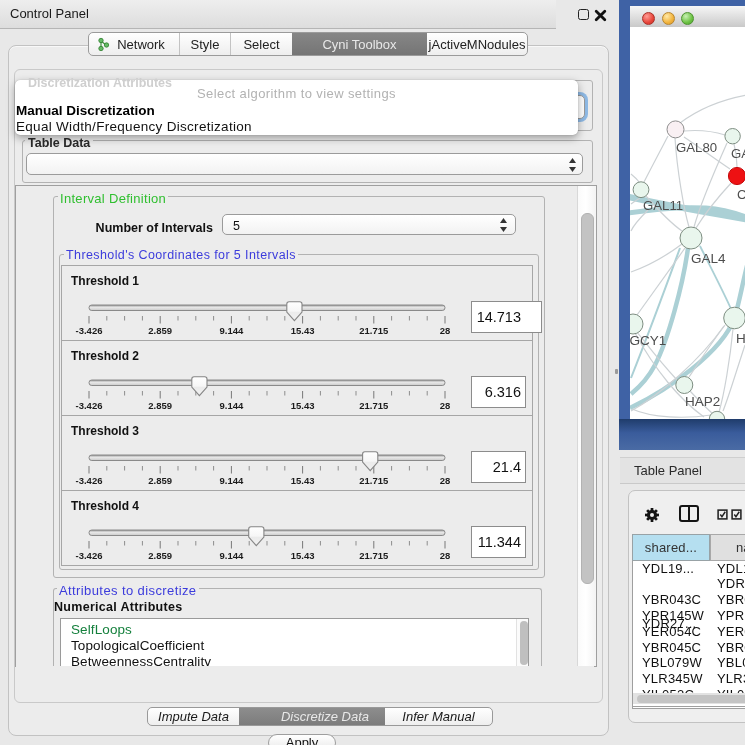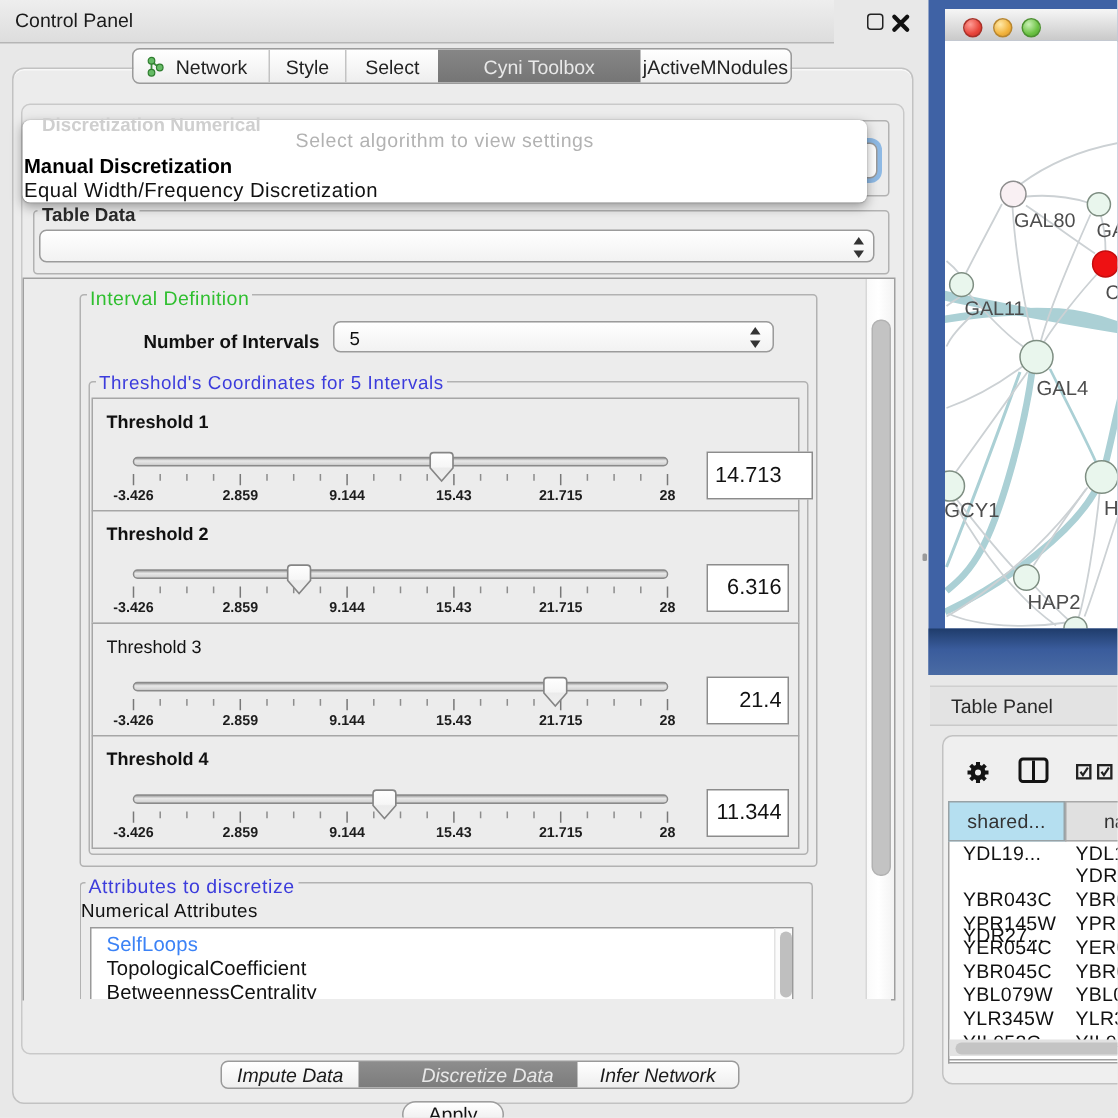--- a/index.html
+++ b/index.html
@@ -162,21 +162,21 @@
 </svg>
 <span style="position:absolute;left:-3.0px;top:58.5px;width:60px;text-align:center;font-size:9.5px;font-weight:bold;color:#1c1c1c;">-3.426</span>
     <span style="position:absolute;left:68.2px;top:58.5px;width:60px;text-align:center;font-size:9.5px;font-weight:bold;color:#1c1c1c;">2.859</span>
     <span style="position:absolute;left:139.4px;top:58.5px;width:60px;text-align:center;font-size:9.5px;font-weight:bold;color:#1c1c1c;">9.144</span>
     <span style="position:absolute;left:210.6px;top:58.5px;width:60px;text-align:center;font-size:9.5px;font-weight:bold;color:#1c1c1c;">15.43</span>
     <span style="position:absolute;left:281.8px;top:58.5px;width:60px;text-align:center;font-size:9.5px;font-weight:bold;color:#1c1c1c;">21.715</span>
     <span style="position:absolute;left:353.0px;top:58.5px;width:60px;text-align:center;font-size:9.5px;font-weight:bold;color:#1c1c1c;">28</span>
 <div style="position:absolute;left:409px;top:35px;width:49px;height:30px;background:#fff;border:1px solid #8c8c8c;font-size:14.5px;color:#111;text-align:right;line-height:30px;padding-right:4px;">6.316</div>
 </div>
 <div style="position:absolute;left:61px;top:415px;width:470px;height:74px;border:1px solid #a6a6a6;background:#ececec;">
-<span style="position:absolute;left:9px;top:8px;font-size:12px;font-weight:normal;color:#111;">Threshold 3</span>
+<span style="position:absolute;left:9px;top:8px;font-size:12px;font-weight:bold;color:#111;">Threshold 3</span>
 <svg width="470" height="74" style="position:absolute;left:0;top:0;" viewBox="0 0 470 74">
 <defs>
         <linearGradient id="trg415" x1="0" y1="0" x2="0" y2="1">
           <stop offset="0" stop-color="#8e8e8e"></stop>
           <stop offset="0.4" stop-color="#e8e8e8"></stop>
           <stop offset="0.8" stop-color="#d6d6d6"></stop>
           <stop offset="1" stop-color="#b5b5b5"></stop>
         </linearGradient>
 <linearGradient id="thg" x1="0" y1="0" x2="0" y2="1">
           <stop offset="0" stop-color="#ffffff"></stop>
@@ -262,44 +262,44 @@
     <span style="position:absolute;left:68.2px;top:58.5px;width:60px;text-align:center;font-size:9.5px;font-weight:bold;color:#1c1c1c;">2.859</span>
     <span style="position:absolute;left:139.4px;top:58.5px;width:60px;text-align:center;font-size:9.5px;font-weight:bold;color:#1c1c1c;">9.144</span>
     <span style="position:absolute;left:210.6px;top:58.5px;width:60px;text-align:center;font-size:9.5px;font-weight:bold;color:#1c1c1c;">15.43</span>
     <span style="position:absolute;left:281.8px;top:58.5px;width:60px;text-align:center;font-size:9.5px;font-weight:bold;color:#1c1c1c;">21.715</span>
     <span style="position:absolute;left:353.0px;top:58.5px;width:60px;text-align:center;font-size:9.5px;font-weight:bold;color:#1c1c1c;">28</span>
 <div style="position:absolute;left:409px;top:35px;width:49px;height:30px;background:#fff;border:1px solid #8c8c8c;font-size:14.5px;color:#111;text-align:right;line-height:30px;padding-right:4px;">11.344</div>
 </div>
 
 <div class="abs" style="left:53px;top:588px;width:487px;height:78px;border:1px solid #b2b2b2;border-top-left-radius:3px;border-top-right-radius:3px;border-bottom:none;"></div>
 <span class="abs" style="left:57px;top:583px;font-size:13px;letter-spacing:0.4px;color:#3c3cdc;background:#ececec;padding:0 2px;">Attributes to discretize</span>
-<span class="abs" style="left:54px;top:600px;font-size:12.5px;letter-spacing:0.3px;font-weight:normal;color:#111;">Numerical Attributes</span>
+<span class="abs" style="left:54px;top:600px;font-size:12.5px;letter-spacing:0.3px;font-weight:bold;color:#111;">Numerical Attributes</span>
 <div class="abs" style="left:60px;top:618px;width:467px;height:47px;background:#fff;border:1px solid #9a9a9a;overflow:hidden;">
- <span class="abs" style="left:10px;top:3px;font-size:13.5px;letter-spacing:0.1px;color:#3b82f6;">SelfLoops</span>
+ <span class="abs" style="left:10px;top:3px;font-size:13.5px;letter-spacing:0.1px;color:#15803d;">SelfLoops</span>
  <span class="abs" style="left:10px;top:19px;font-size:13.5px;letter-spacing:0.1px;color:#111;">TopologicalCoefficient</span>
  <span class="abs" style="left:10px;top:35px;font-size:13.5px;letter-spacing:0.1px;color:#111;">BetweennessCentrality</span>
  <div class="abs" style="left:455px;top:0;width:14px;height:47px;background:#fbfbfb;border-left:1px solid #e2e2e2;"></div>
  <div class="abs" style="left:459px;top:2px;width:8px;height:44px;background:#bfbfbf;border-radius:4px;"></div>
 </div>
 
 <div class="abs" style="left:16px;top:666px;width:578px;height:34px;background:#ececec;"></div>
 
 <div class="abs" style="left:268px;top:690px;width:66px;height:16px;background:linear-gradient(#ffffff,#e9e9e9);border:1px solid #9e9e9e;border-radius:9px;text-align:center;font-size:13px;color:#111;line-height:16px;margin-top:44px;">Apply</div>
 
 <div class="abs" style="left:147px;top:707px;height:17px;display:flex;border:1px solid #999;border-radius:5px;overflow:hidden;background:linear-gradient(#ffffff,#eeeeee);font-size:13px;color:#1a1a1a;font-style:italic;">
  <div style="width:91px;display:flex;align-items:center;justify-content:center;">Impute Data</div>
  <div style="width:120px;display:flex;align-items:center;justify-content:center;background:linear-gradient(#8d8d8d,#7c7c7c);color:#e8e8e8;padding-left:26px;">Discretize Data</div>
- <div style="width:107px;display:flex;align-items:center;justify-content:center;">Infer Network</div>
+ <div style="width:107px;display:flex;align-items:center;justify-content:center;">Infer Manual</div>
 </div>
 
 <div class="abs" style="left:15px;top:80px;width:563px;height:55px;background:#fff;border-radius:5px;box-shadow:0 3px 8px rgba(0,0,0,0.35),0 0 1px rgba(0,0,0,0.3);"></div>
 <span class="abs" style="left:15px;top:86px;width:563px;text-align:center;font-size:13px;letter-spacing:0.4px;color:#b2b2b2;">Select algorithm to view settings</span>
 <span class="abs" style="left:16px;top:103px;font-size:13.5px;font-weight:bold;color:#000;">Manual Discretization</span>
 <span class="abs" style="left:16px;top:118.5px;font-size:13.5px;letter-spacing:0.3px;color:#111;">Equal Width/Frequency Discretization</span>
-<span class="abs" style="left:28px;top:75.5px;font-size:12.5px;font-weight:bold;color:#cfcfcf;">Discretization Numerical</span>
+<span class="abs" style="left:28px;top:75.5px;font-size:12.5px;font-weight:bold;color:#cfcfcf;">Discretization Attributes</span>
 
 <div class="abs" style="left:615px;top:369px;width:3px;height:5px;background:#9a9a9a;border-radius:1px;"></div>
 
 <div class="abs" style="left:619px;top:0;width:126px;height:450px;background:#3f62a5;"></div>
 <div class="abs" style="left:630px;top:6px;width:115px;height:21px;background:linear-gradient(#f6f6f6,#c9c9c9);border-bottom:1px solid #8e8e8e;"></div>
 <div class="abs" style="left:642px;top:12px;width:11px;height:11px;border-radius:50%;background:radial-gradient(circle at 35% 30%,#ff9d96,#e8453a 60%,#c33128);border:0.5px solid #a93028;"></div>
 <div class="abs" style="left:662px;top:12px;width:11px;height:11px;border-radius:50%;background:radial-gradient(circle at 35% 30%,#ffe9a8,#f2b33c 60%,#d3932c);border:0.5px solid #b8862e;"></div>
 <div class="abs" style="left:681px;top:12px;width:11px;height:11px;border-radius:50%;background:radial-gradient(circle at 35% 30%,#c9f0b4,#6cc243 60%,#4f9f30);border:0.5px solid #4d9230;"></div>
 <svg width="115" height="392" viewBox="630 27 115 392" style="position:absolute;left:630px;top:27px;background:#fff;">
 <path d="M 629,197 C 670,206 710,213 746,219" fill="none" stroke="#abd0d5" stroke-width="6.5"></path>

